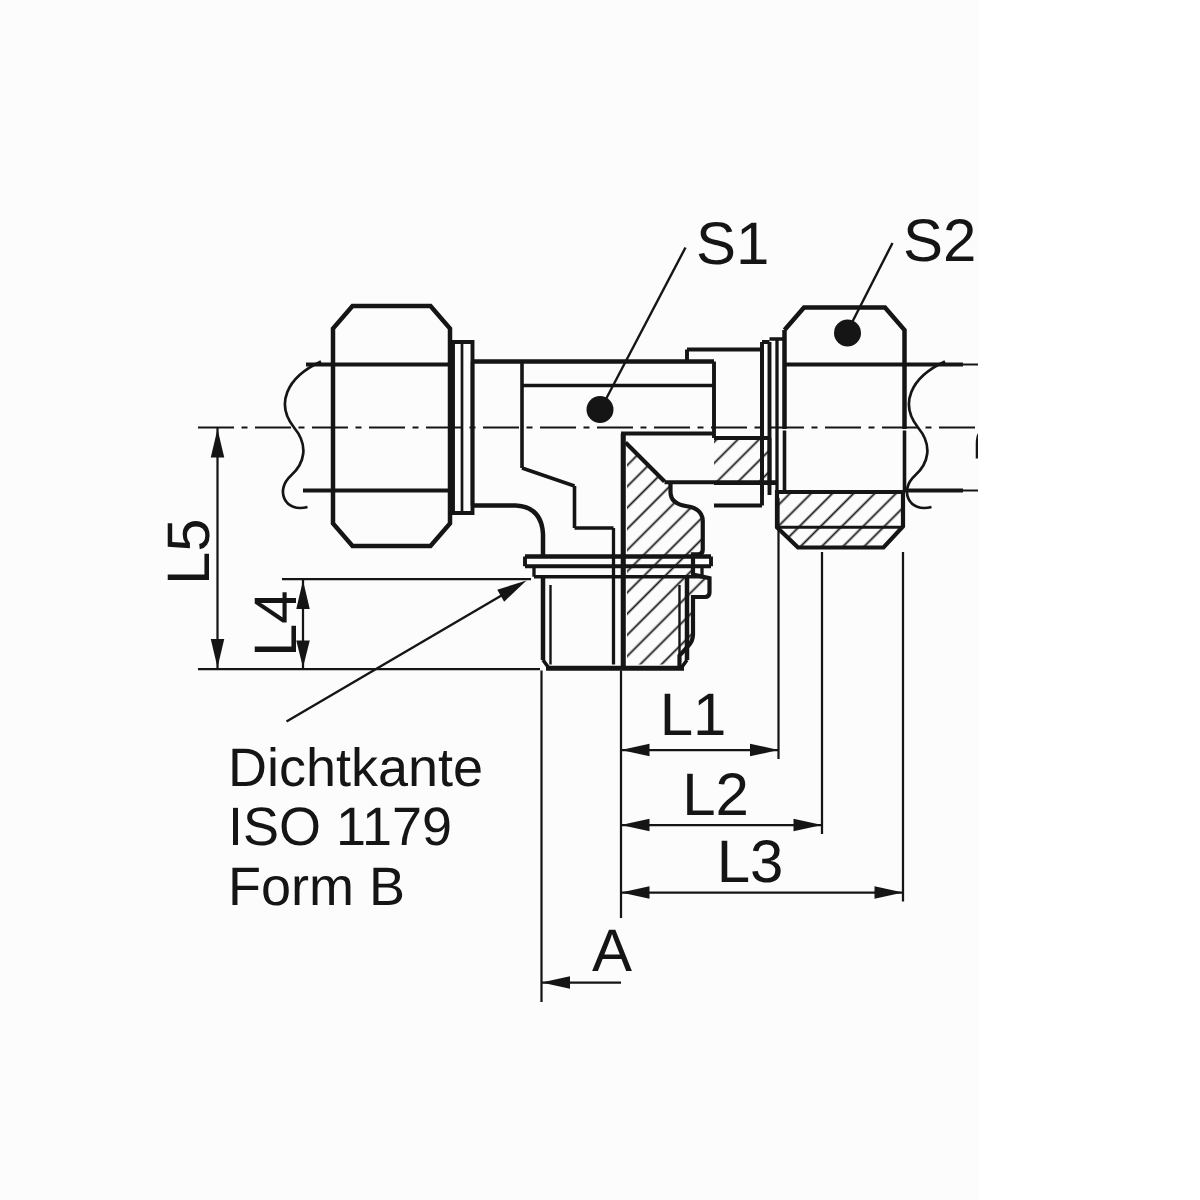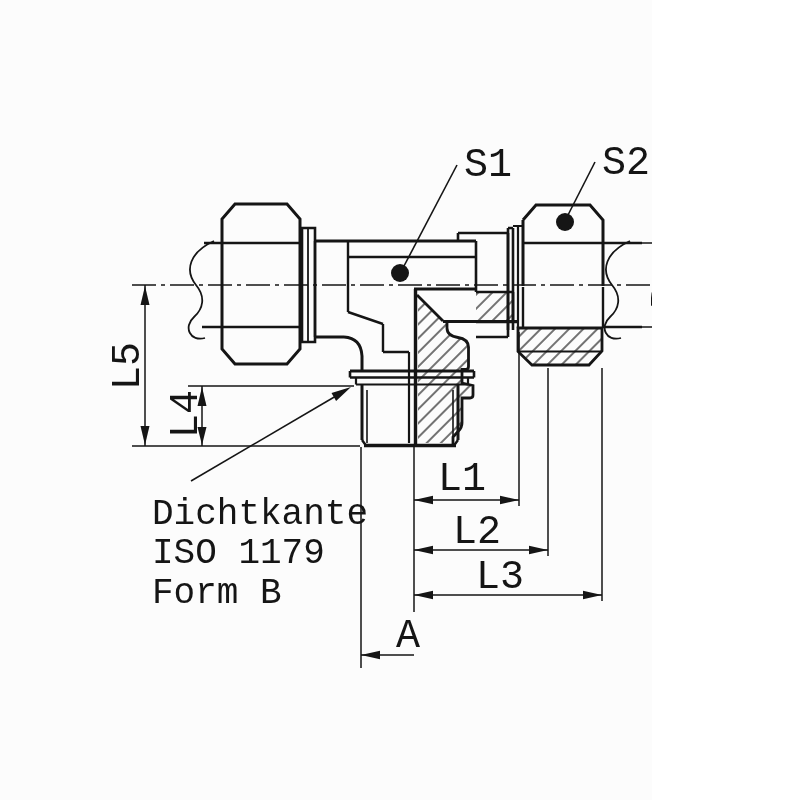--- a/index.html
+++ b/index.html
@@ -1,18 +1,18 @@
 <!DOCTYPE html>
 <html><head>
 <meta charset="utf-8">
 <style>
   html,body{margin:0;padding:0;background:#ffffff;}
   .canvas{
     position:relative;width:652px;height:800px;background:#fcfcfc;
-    font-family:Liberation Mono, monospace;overflow:hidden;
+    font-family:Liberation Sans, sans-serif;overflow:hidden;
   }
   svg{position:absolute;inset:0;}
   text{fill:#151515;}
   .dim-label{font-size:40px;}
   .note-label{font-size:36px;}
 </style>
 </head>
 <body>
 
 <div class="canvas">

